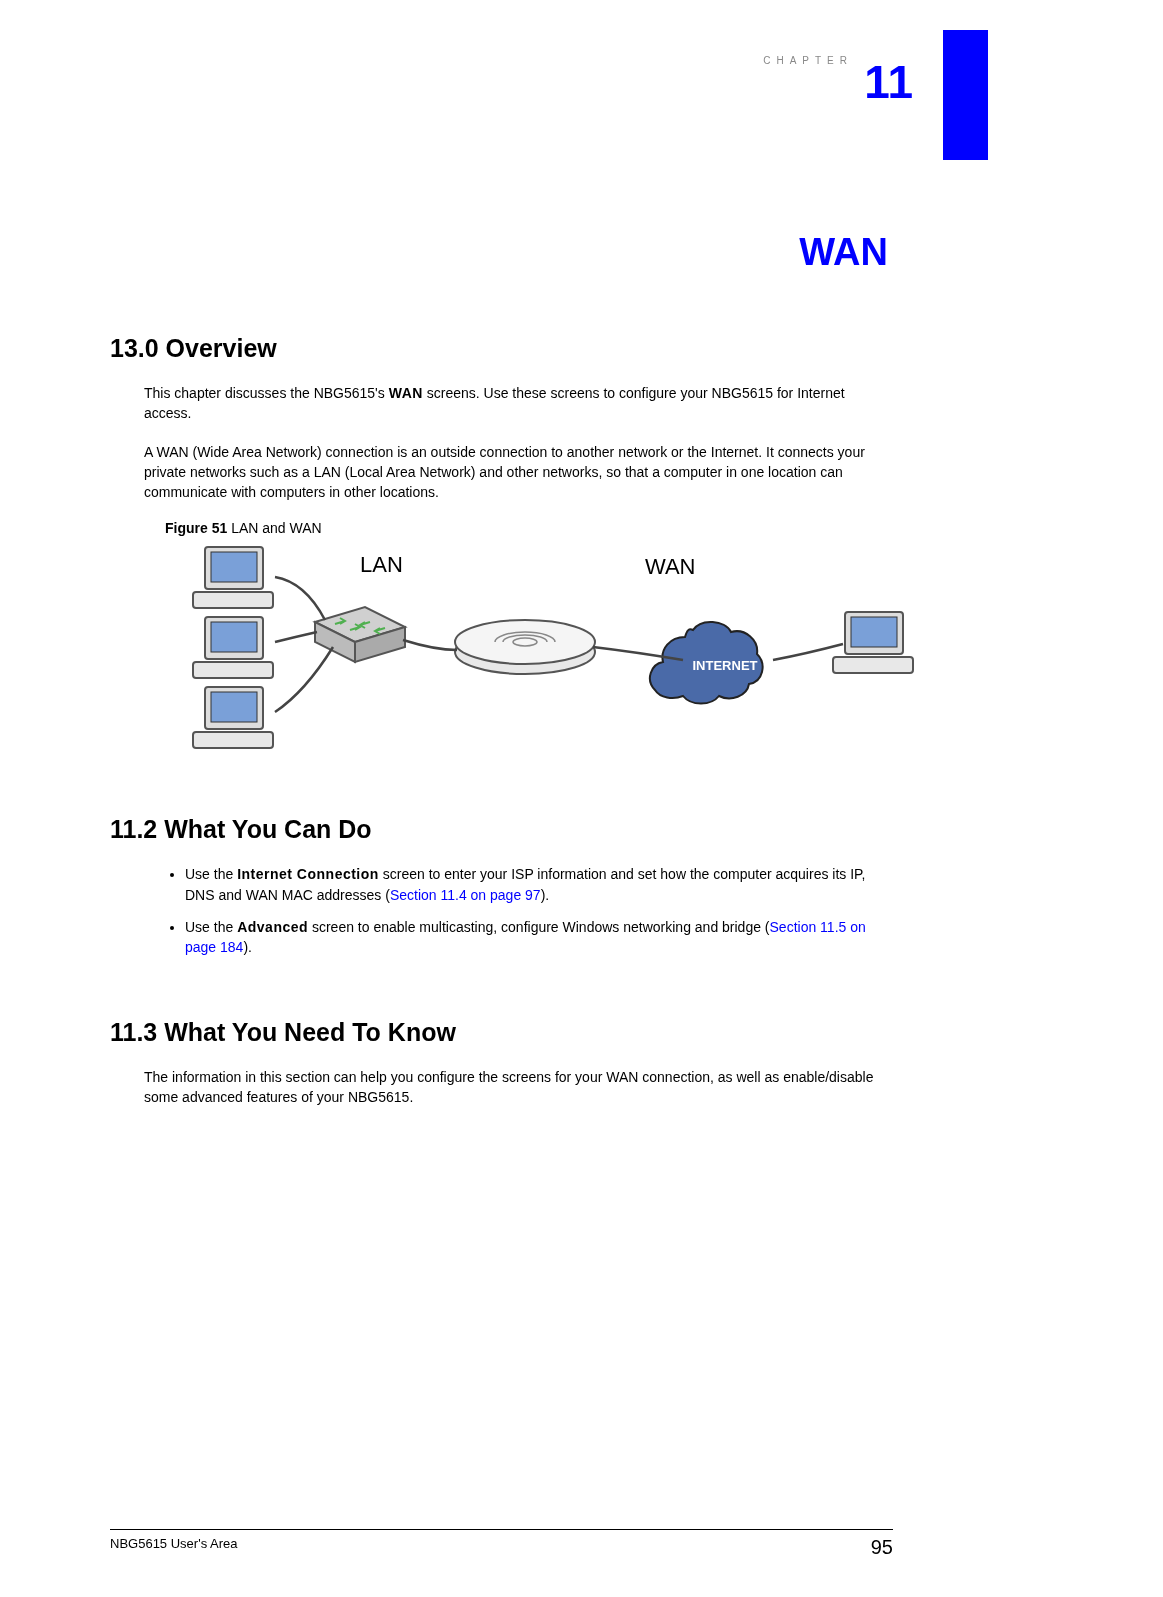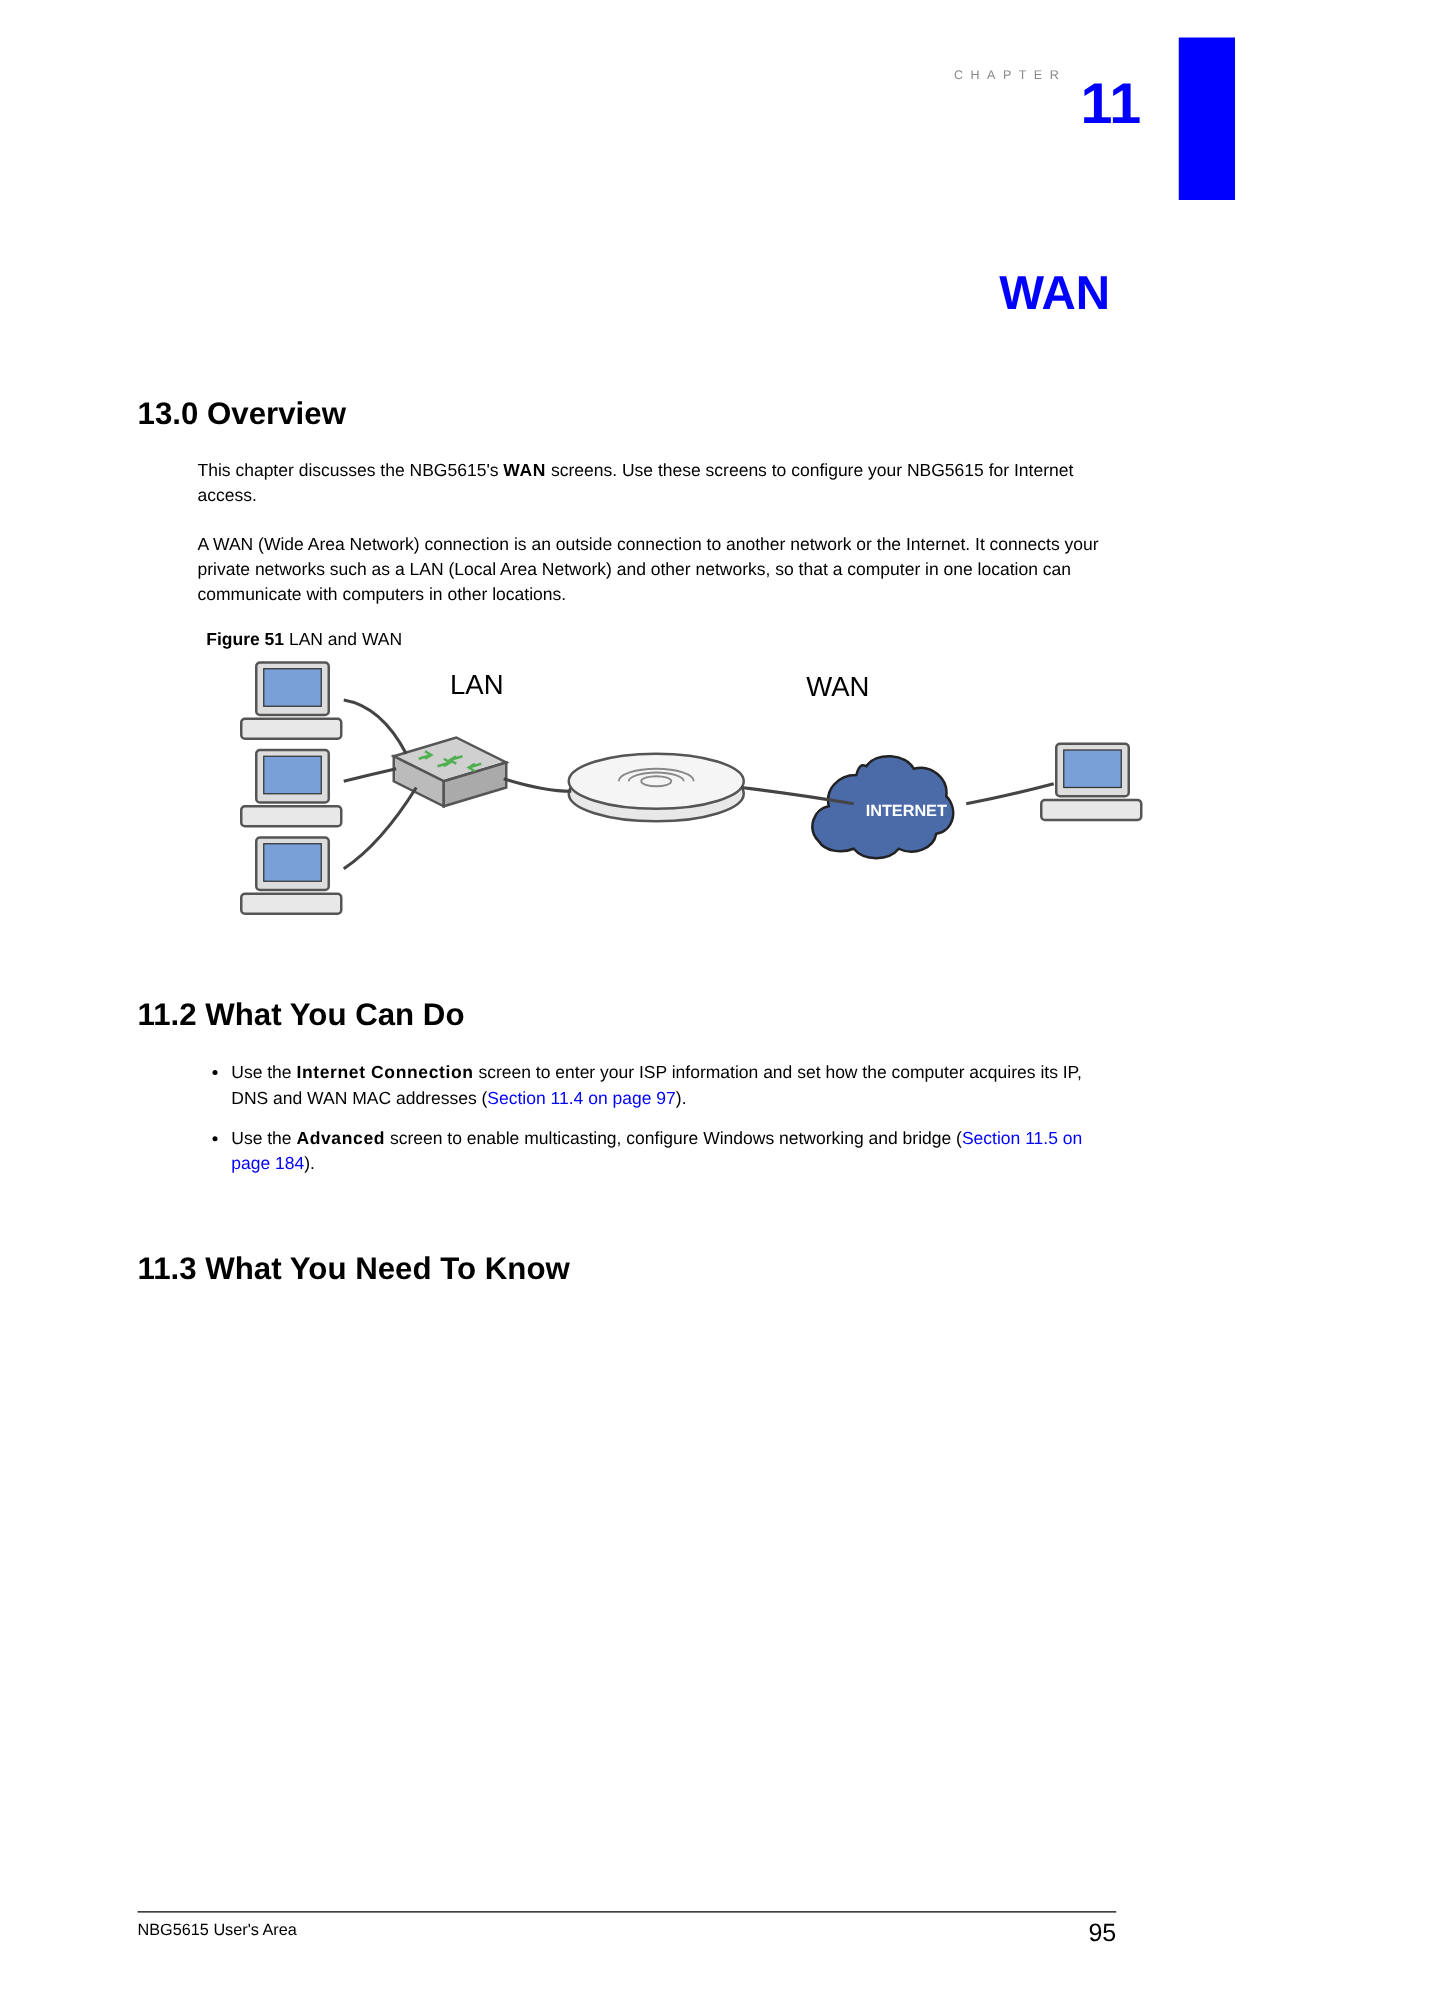--- a/index.html
+++ b/index.html
@@ -9,21 +9,21 @@
     font-family: Verdana, Geneva, sans-serif;
     font-size: 14px;
     color: #000;
     width: 1163px;
   }
   .page {
     position: relative;
     width: 988px;
     height: 1597px;
     box-sizing: border-box;
-    padding: 29px 95px 40px 110px;
+    padding: 46px 95px 40px 110px;
   }
   .side-tab {
     position: absolute;
     top: 30px;
     right: 0;
     width: 45px;
     height: 130px;
     background: #0000FF;
   }
   .chapter-number {
@@ -55,21 +55,21 @@
     padding-right: 5px;
   }
   h2.section-head {
     font-family: Arial, Helvetica, sans-serif;
     font-size: 25px;
     font-weight: bold;
     color: #000;
     margin: 60px 0 20px 0;
   }
   .body-text {
-    margin-left: 48px;
+    margin-left: 34px;
     line-height: 1.45;
     margin-bottom: 18px;
   }
   .bold {
     font-weight: bold;
     letter-spacing: 0.5px;
   }
   .fig-caption {
     margin-left: 55px;
     font-family: Arial, Helvetica, sans-serif;
@@ -228,20 +228,21 @@
     <li>
       <span>Use the </span><span class="bold">Internet Connection</span><span> screen to enter your ISP information and set how the computer acquires its IP, DNS and WAN MAC addresses (</span><span class="link">Section 11.4 on page 97</span><span>).</span>
     </li>
     <li>
       <span>Use the </span><span class="bold">Advanced</span><span> screen to enable multicasting, configure Windows networking and bridge (</span><span class="link">Section 11.5 on page 184</span><span>).</span>
     </li>
   </ul>
 
   <h2 class="section-head">11.3  What You Need To Know</h2>
 
+  <p class="body-text">The information in this section can help you configure the screens for your WAN connection, as well as enable/disable some advanced features of your NBG5615.</p>
 
   <div class="footer">
     <div class="footer-line"></div>
     <div class="footer-row">
       <span>NBG5615 User's Area</span>
       <span class="footer-page">95</span>
     </div>
   </div>
 </div>
 

